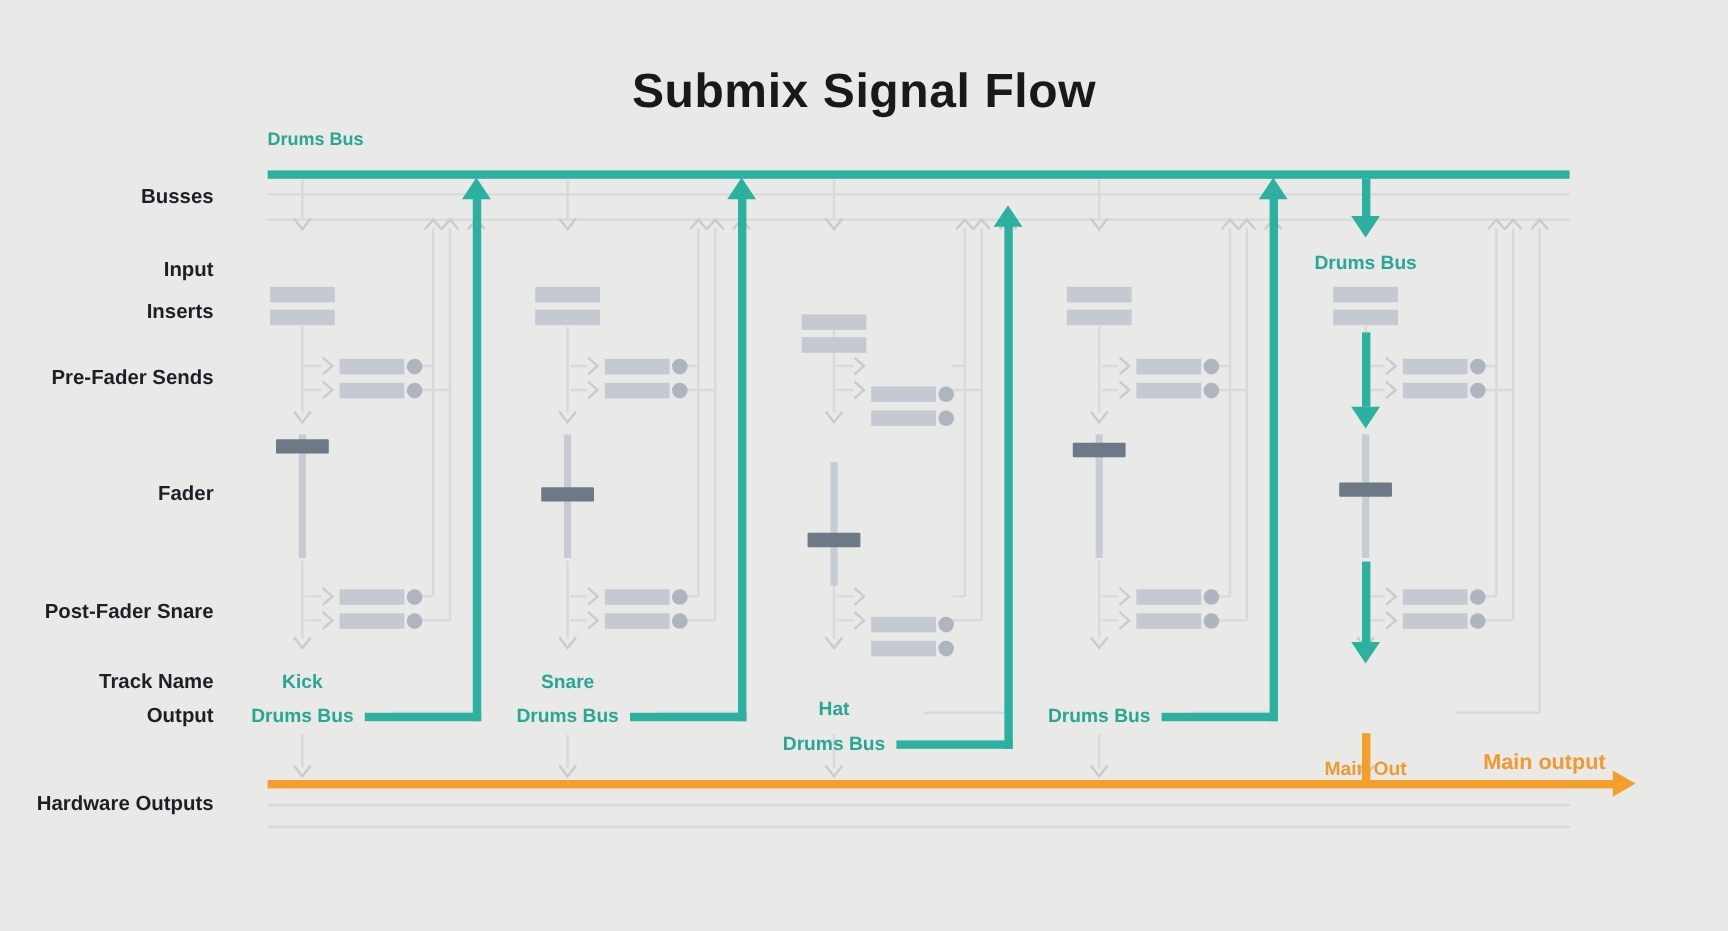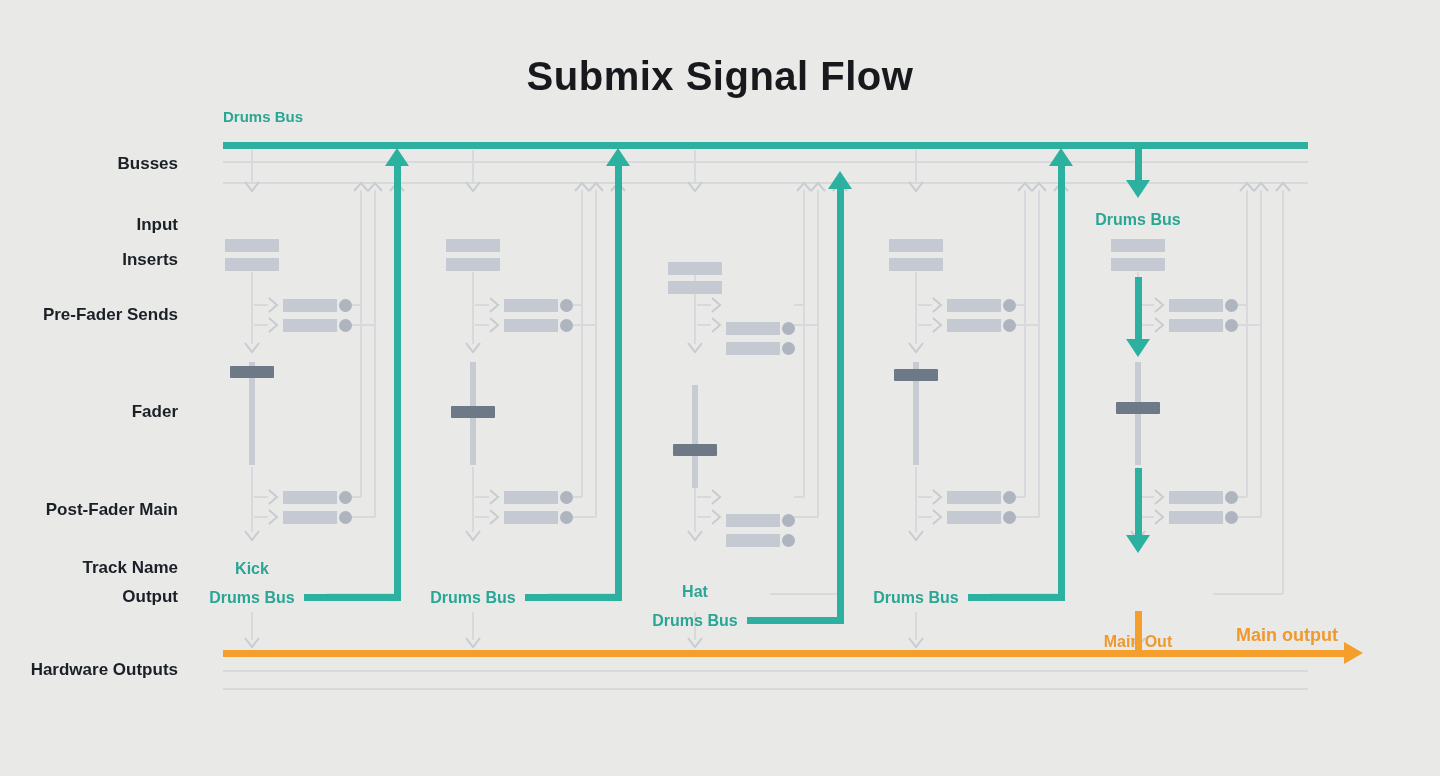--- a/index.html
+++ b/index.html
@@ -62,21 +62,21 @@
   </svg>
 
   <div class="abs title">Submix Signal Flow</div>
 
   <div class="rowlabels">
     <div style="top:154px">Busses</div>
     <div style="top:215px">Input</div>
     <div style="top:250px">Inserts</div>
     <div style="top:305px">Pre-Fader Sends</div>
     <div style="top:402px">Fader</div>
-    <div style="top:500px">Post-Fader Main</div>
+    <div style="top:500px">Post-Fader Snare</div>
     <div style="top:558px">Track Name</div>
     <div style="top:587px">Output</div>
     <div style="top:660px">Hardware Outputs</div>
   </div>
 
   <div class="abs busTopLabel layer2">Drums Bus</div>
   <div class="abs tealBus layer2"></div>
 
   <div class="abs orangeBus layer2"></div>
   <div class="abs orangeArrowhead layer2"></div>
@@ -108,20 +108,21 @@
     <div class="box" style="left:181px;top:299px"></div>
     <div class="knob" style="left:237px;top:299px"></div>
     <div class="box" style="left:181px;top:319px"></div>
     <div class="knob" style="left:237px;top:319px"></div>
     <div class="ftrack"></div>
     <div class="fhandle" style="top:406px"></div>
     <div class="box" style="left:181px;top:491px"></div>
     <div class="knob" style="left:237px;top:491px"></div>
     <div class="box" style="left:181px;top:511px"></div>
     <div class="knob" style="left:237px;top:511px"></div>
+    <div class="tlabel">Snare</div>
     <div class="olabel">Drums Bus</div>
     <div class="tri-up" style="left:283px;top:148px"></div>
     <div class="teal-v" style="left:292px;top:158px;height:443px"></div>
     <div class="teal-h" style="left:202px;top:594px;width:97px"></div>
   </div>
 
   <div class="ch ch2">
     <div class="box" style="left:123px;top:239px"></div>
     <div class="box" style="left:123px;top:258px"></div>
     <div class="box" style="left:181px;top:299px"></div>

